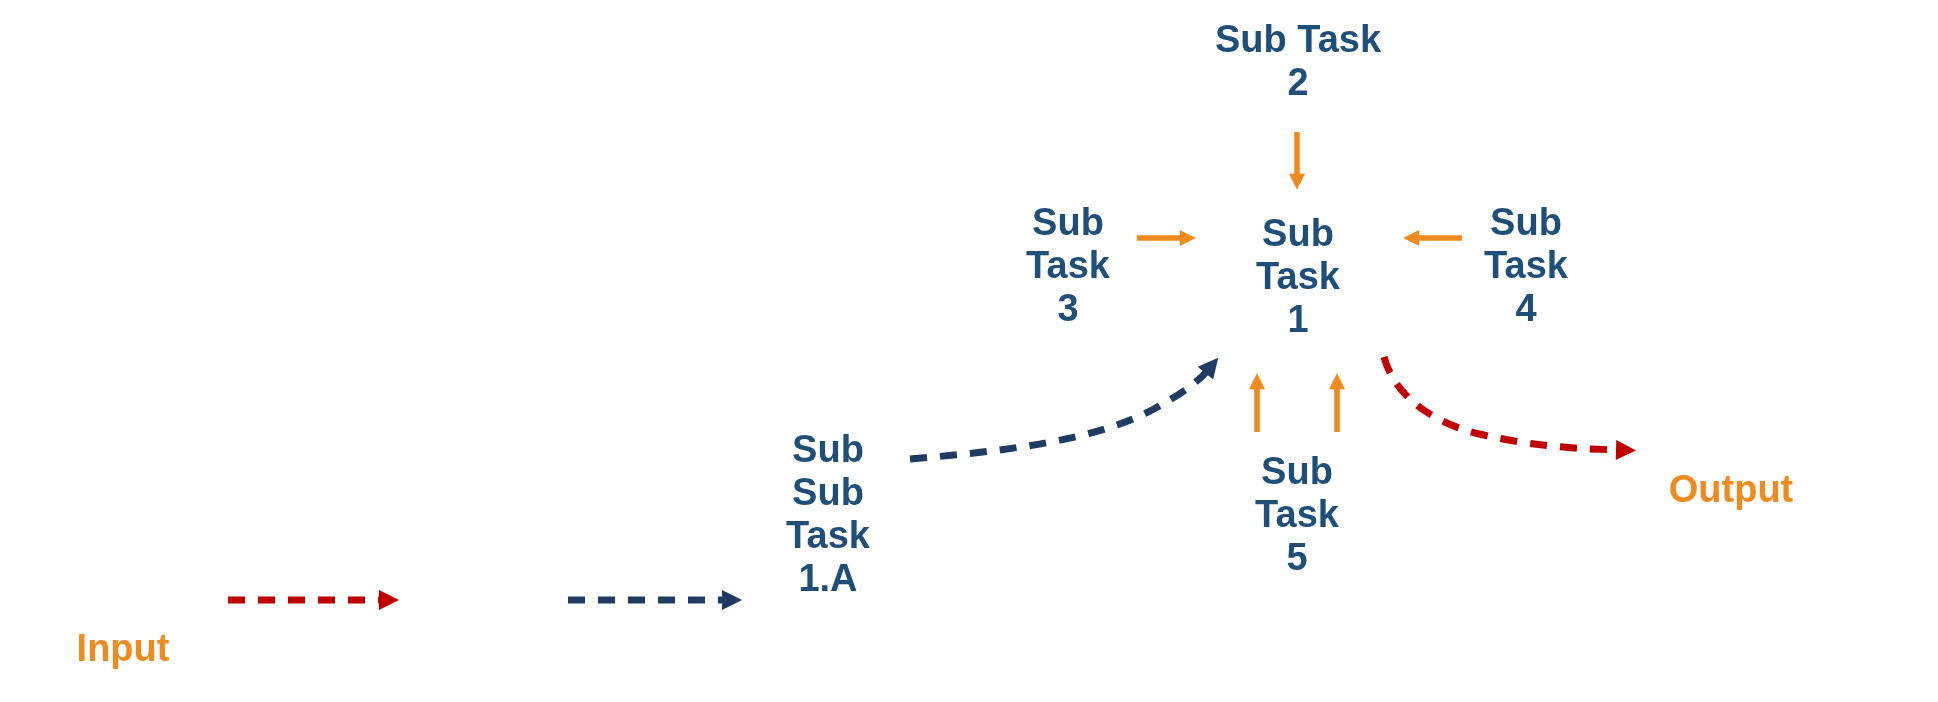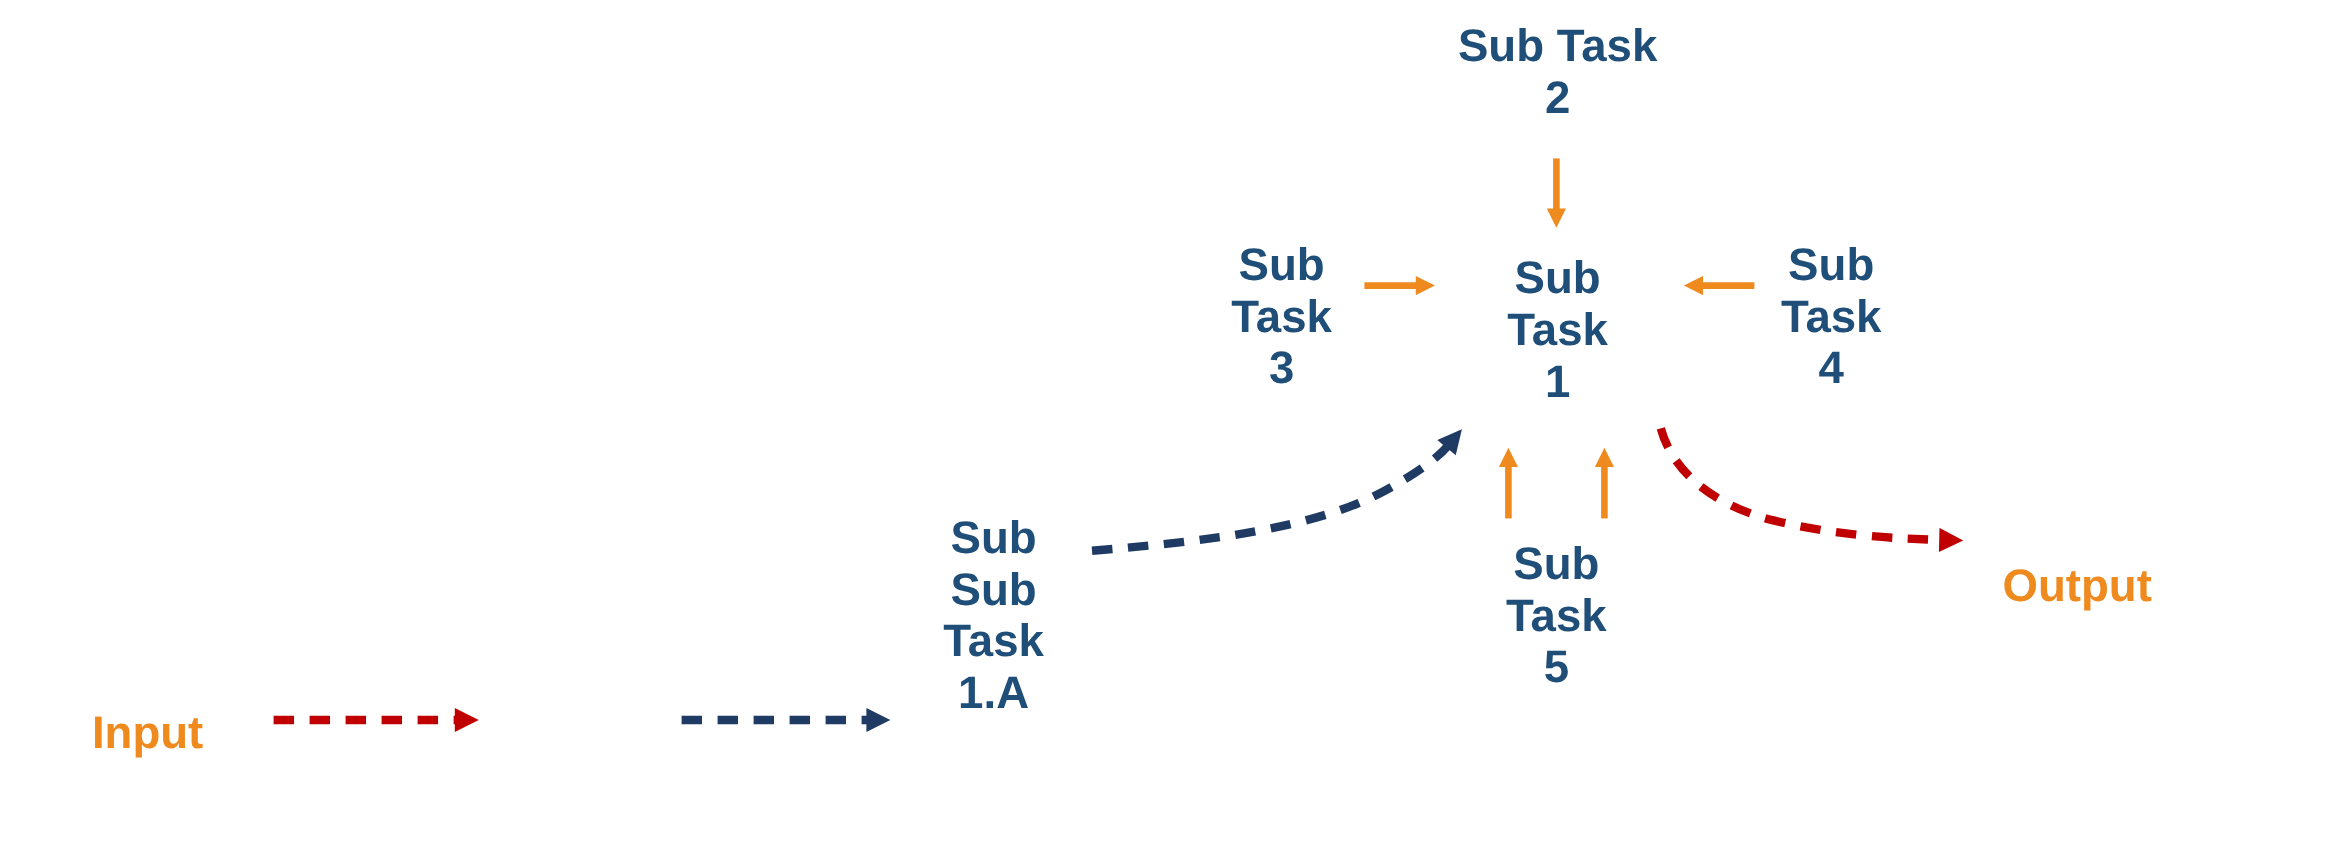--- a/index.html
+++ b/index.html
@@ -63,21 +63,21 @@
     <path d="M 1297 132 V 177" class="shaft-orange" marker-end="url(#head-orange)"></path>
 
     <path d="M 1137 238 H 1183" class="shaft-orange" marker-end="url(#head-orange)"></path>
 
     <path d="M 1462 238 H 1416" class="shaft-orange" marker-end="url(#head-orange)"></path>
 
     <path d="M 1257 432 V 386" class="shaft-orange" marker-end="url(#head-orange)"></path>
     <path d="M 1337 432 V 386" class="shaft-orange" marker-end="url(#head-orange)"></path>
   </svg>
 
-  <div class="node orange-text" style="left:123px; top:612px;">Input</div>
+  <div class="node orange-text" style="left:123px; top:648px;">Input</div>
 
 
   <div class="node navy-text" style="left:828px; top:514px;">Sub
 Sub
 Task
 1.A</div>
 
   <div class="node navy-text" style="left:1298px; top:61px;">Sub Task
 2</div>
 

